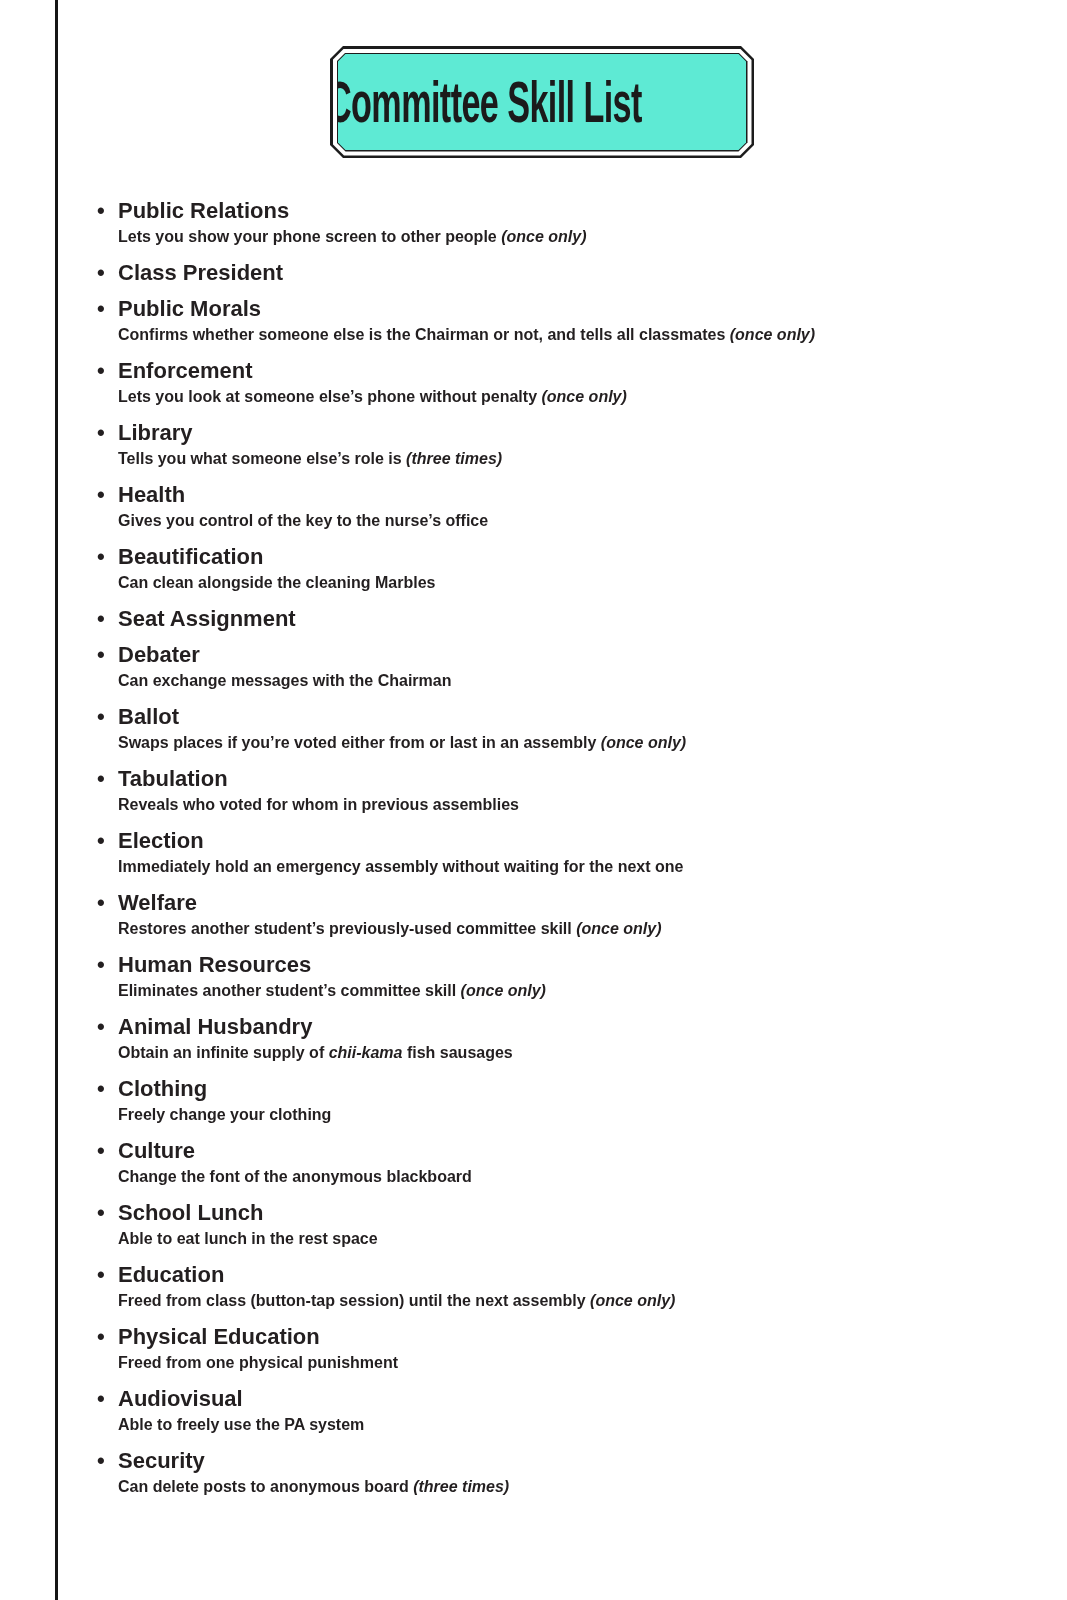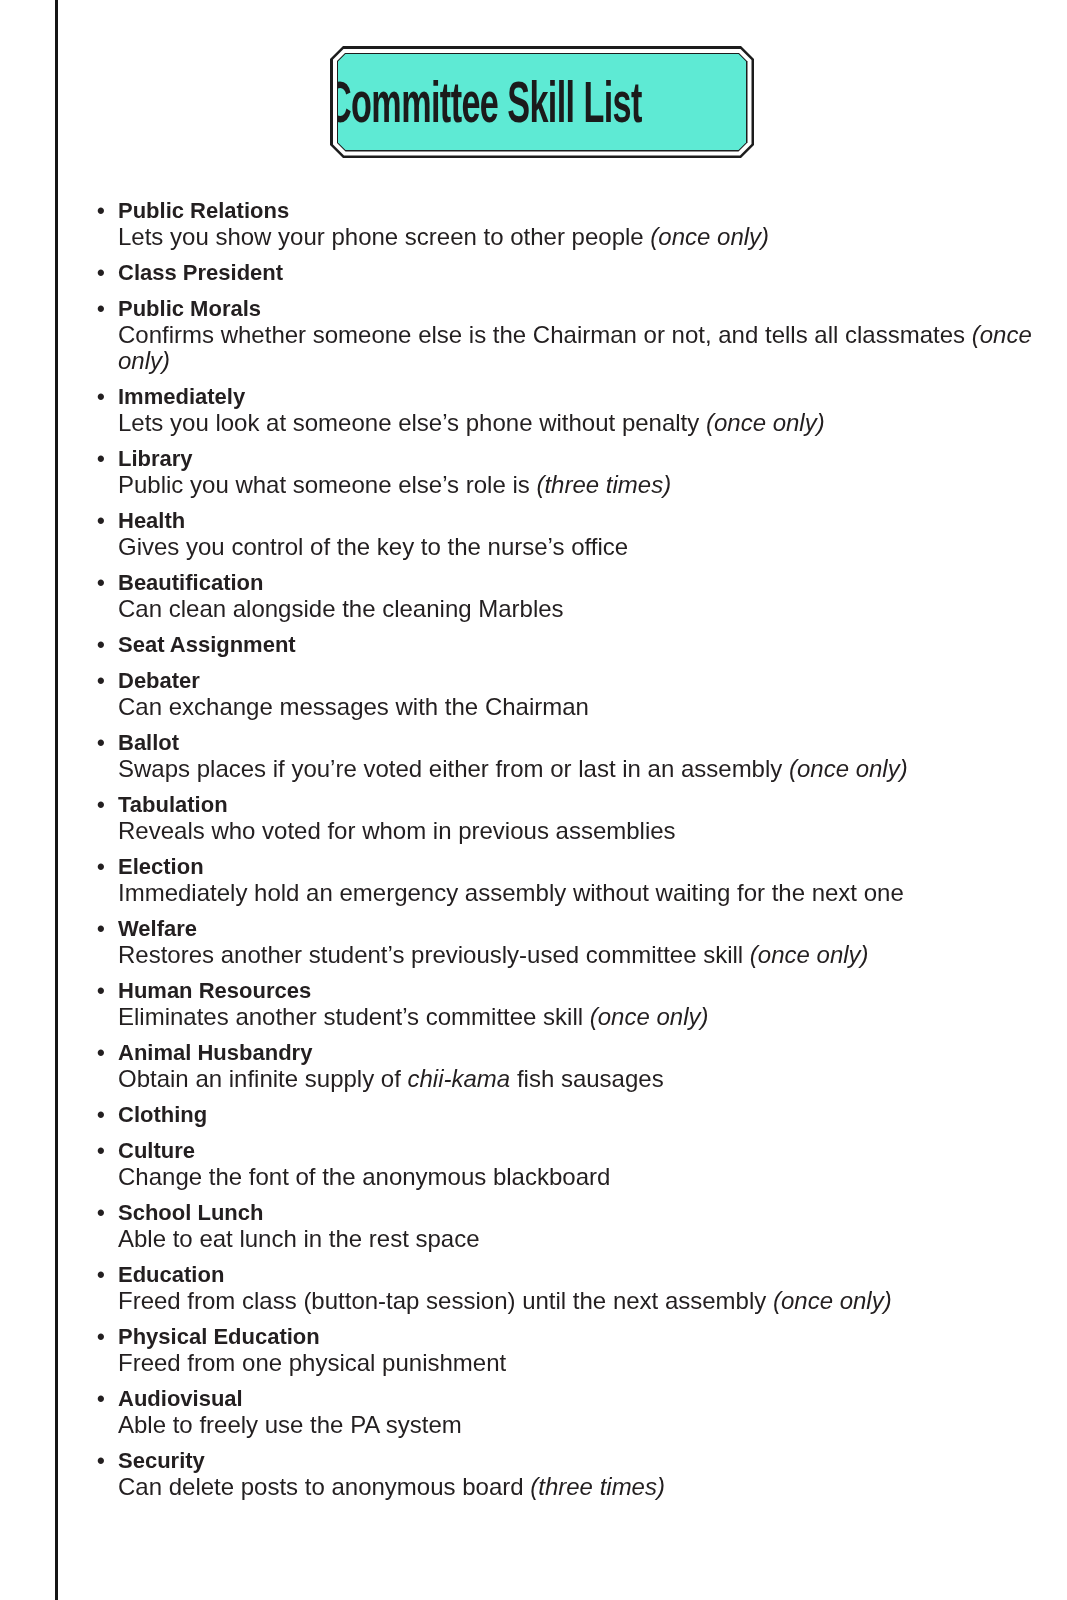--- a/index.html
+++ b/index.html
@@ -91,23 +91,23 @@
     line-height: 26px;
     font-weight: 700;
   }
   .bullet {
     width: 21px;
     flex-shrink: 0;
     font-weight: 700;
   }
   .skill-desc {
     margin-left: 21px;
-    font-size: 24px;
+    font-size: 16px;
     line-height: 26px;
-    font-weight: 400;
+    font-weight: 700;
   }
   .ital {
     font-style: italic;
   }
 </style>
 </head>
 <body>
 
 <div class="left-rule"></div>
 
@@ -147,34 +147,34 @@
       <span class="skill-name">Public Morals</span>
     </div>
     <div class="skill-desc">
       <span>Confirms whether someone else is the Chairman or not, and tells all classmates </span><span class="ital">(once only)</span><span></span>
     </div>
   </div>
 
   <div class="skill">
     <div class="skill-head">
       <span class="bullet">•</span>
-      <span class="skill-name">Immediately</span>
+      <span class="skill-name">Enforcement</span>
     </div>
     <div class="skill-desc">
       <span>Lets you look at someone else’s phone without penalty </span><span class="ital">(once only)</span><span></span>
     </div>
   </div>
 
   <div class="skill">
     <div class="skill-head">
       <span class="bullet">•</span>
       <span class="skill-name">Library</span>
     </div>
     <div class="skill-desc">
-      <span>Public you what someone else’s role is </span><span class="ital">(three times)</span><span></span>
+      <span>Tells you what someone else’s role is </span><span class="ital">(three times)</span><span></span>
     </div>
   </div>
 
   <div class="skill">
     <div class="skill-head">
       <span class="bullet">•</span>
       <span class="skill-name">Health</span>
     </div>
     <div class="skill-desc">
       <span>Gives you control of the key to the nurse’s office</span><span class="ital"></span><span></span>
@@ -266,20 +266,23 @@
     <div class="skill-desc">
       <span>Obtain an infinite supply of </span><span class="ital">chii-kama</span><span> fish sausages</span>
     </div>
   </div>
 
   <div class="skill">
     <div class="skill-head">
       <span class="bullet">•</span>
       <span class="skill-name">Clothing</span>
     </div>
+    <div class="skill-desc">
+      <span>Freely change your clothing</span><span class="ital"></span><span></span>
+    </div>
   </div>
 
   <div class="skill">
     <div class="skill-head">
       <span class="bullet">•</span>
       <span class="skill-name">Culture</span>
     </div>
     <div class="skill-desc">
       <span>Change the font of the anonymous blackboard</span><span class="ital"></span><span></span>
     </div>

